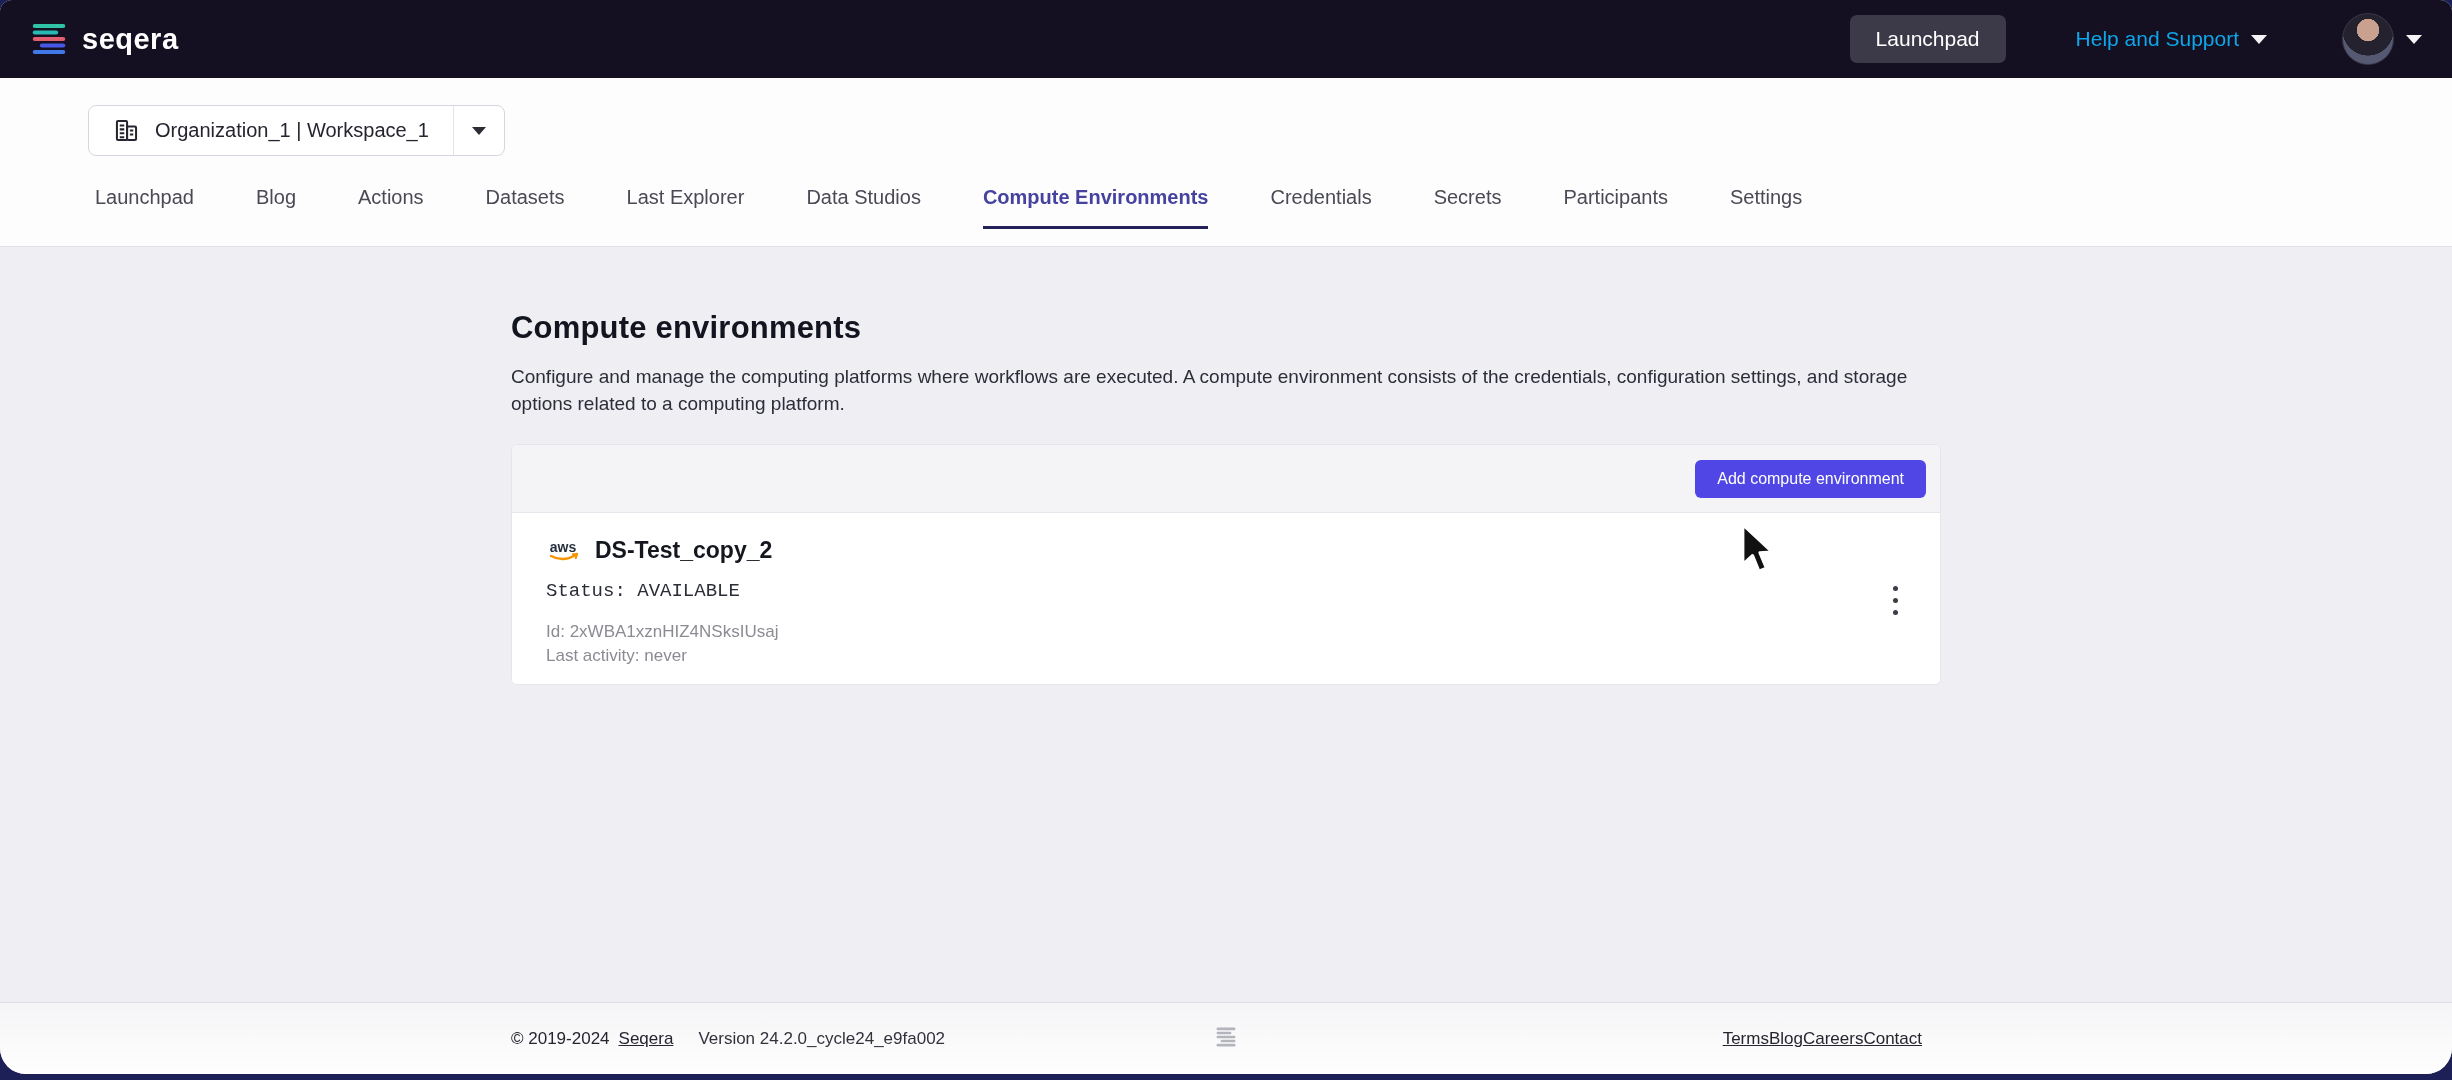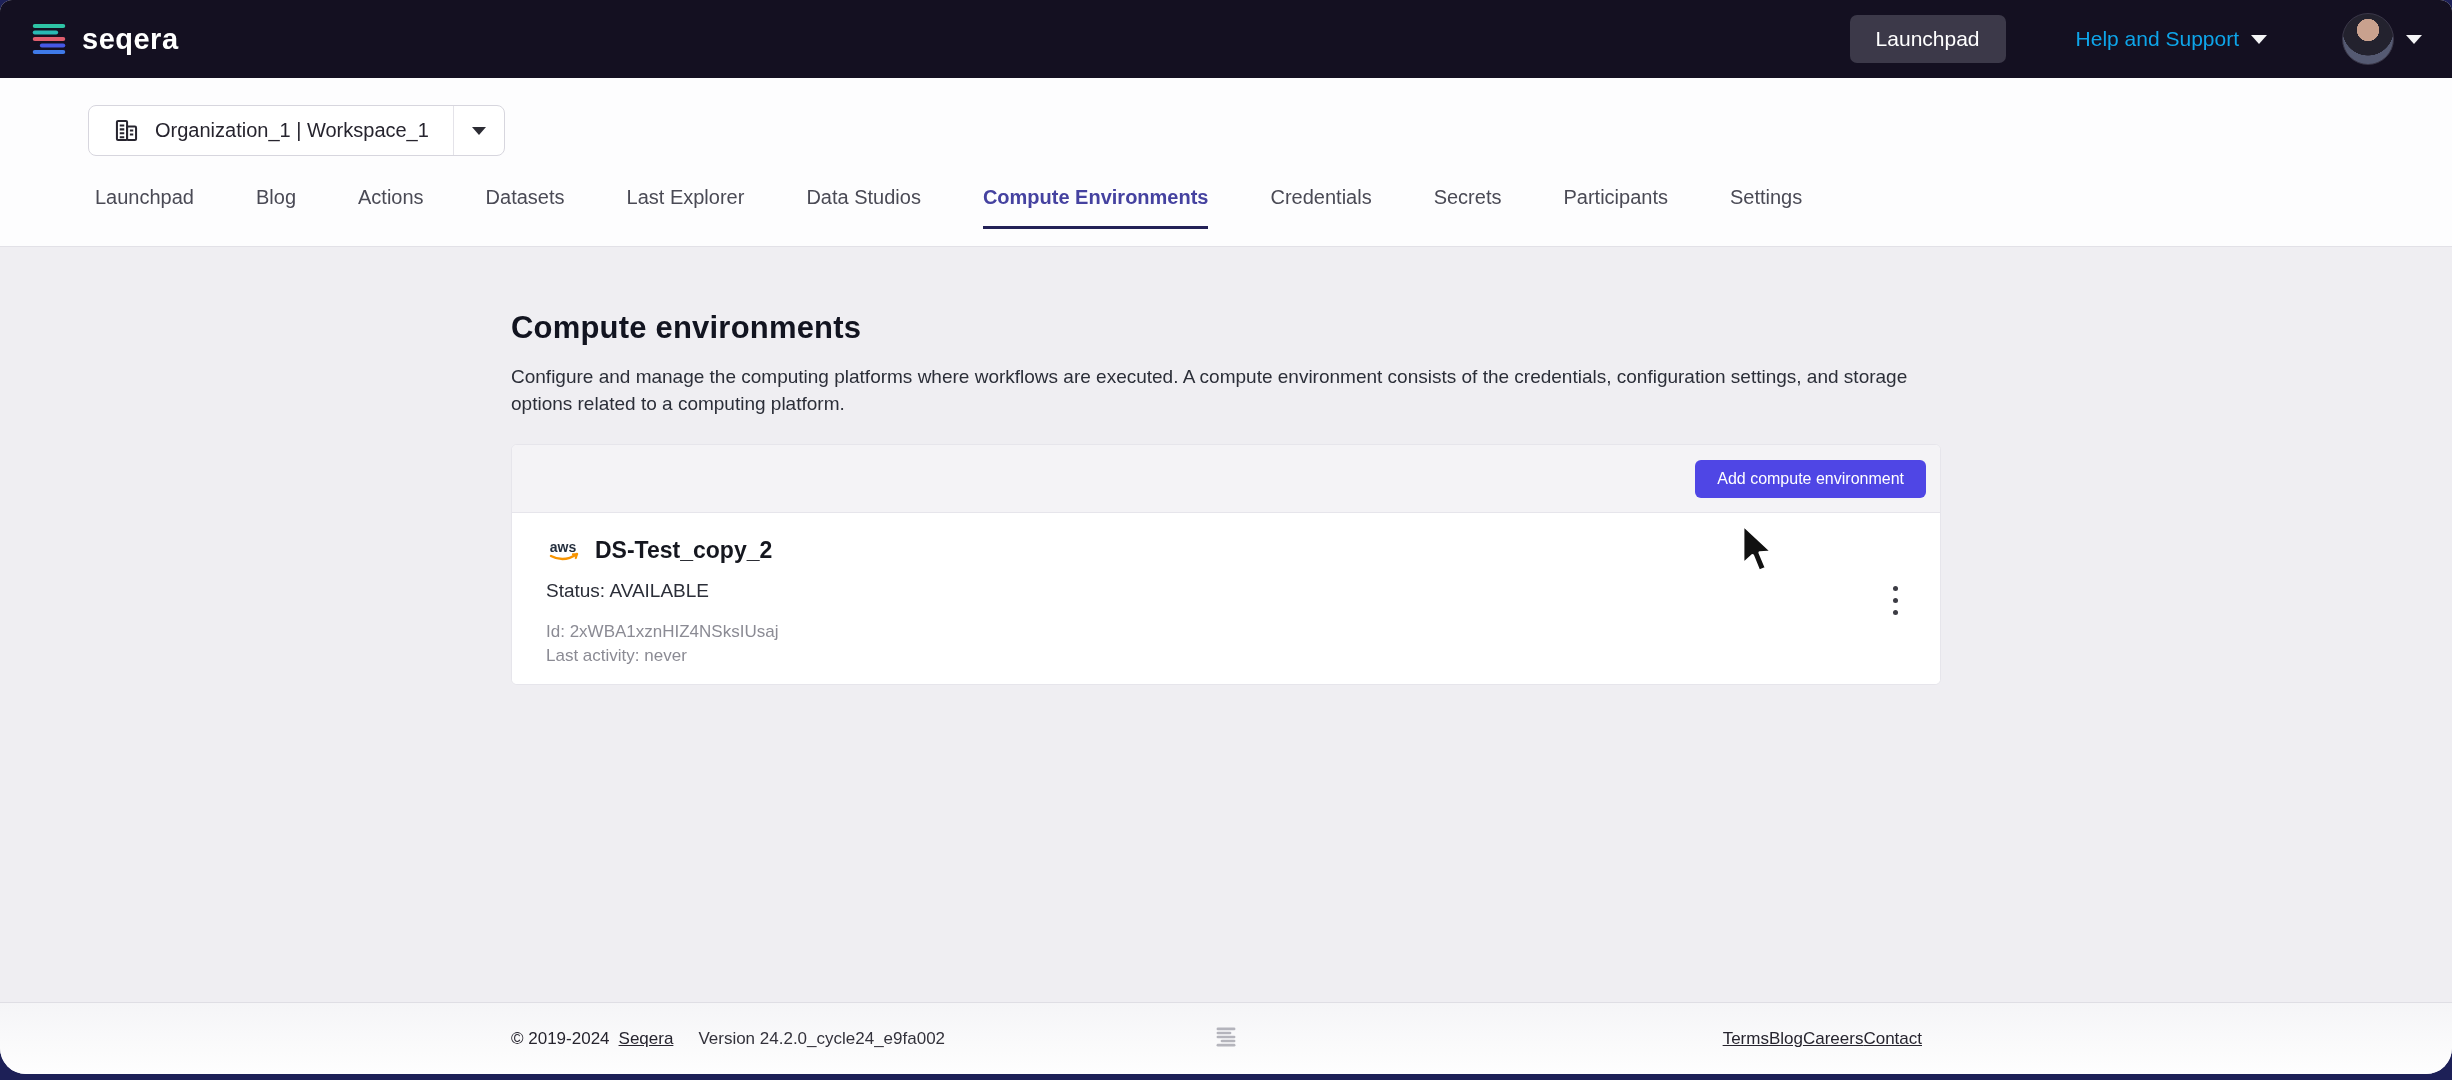--- a/index.html
+++ b/index.html
@@ -74,21 +74,21 @@
     justify-content:flex-end; padding:0 14px; border-bottom:1px solid #e6e5eb;
   }
   .add-btn {
     background:#4f46e5; color:#fff; border:none; cursor:pointer;
     font-size:16px; font-family:inherit; padding:10px 22px; border-radius:6px;
   }
   .ce-row { position:relative; background:#fff; padding:24px 26px 26px 34px; height:171px; }
   .ce-title-line { display:flex; align-items:center; gap:13px; }
   .ce-name { font-size:23px; font-weight:700; color:#15171f; cursor:pointer; }
   .aws-badge { width:36px; height:26px; flex:0 0 36px; }
-  .ce-status { margin-top:16px; font-size:19px; color:#2b2e38; }
+  .ce-status { margin-top:16px; font-size:19px; color:#2b2e38;font-family:Liberation Mono, monospace; }
   .ce-meta { margin-top:18px; font-size:17px; color:#8b8b94; line-height:24px; }
   .kebab {
     position:absolute; right:28px; top:63px; width:34px; height:48px;
     display:flex; flex-direction:column; align-items:center; justify-content:center; gap:7px;
     cursor:pointer; border-radius:6px;
   }
   .kebab i { width:5px; height:5px; border-radius:50%; background:#3c3c44; }
 
   
   .footer {

